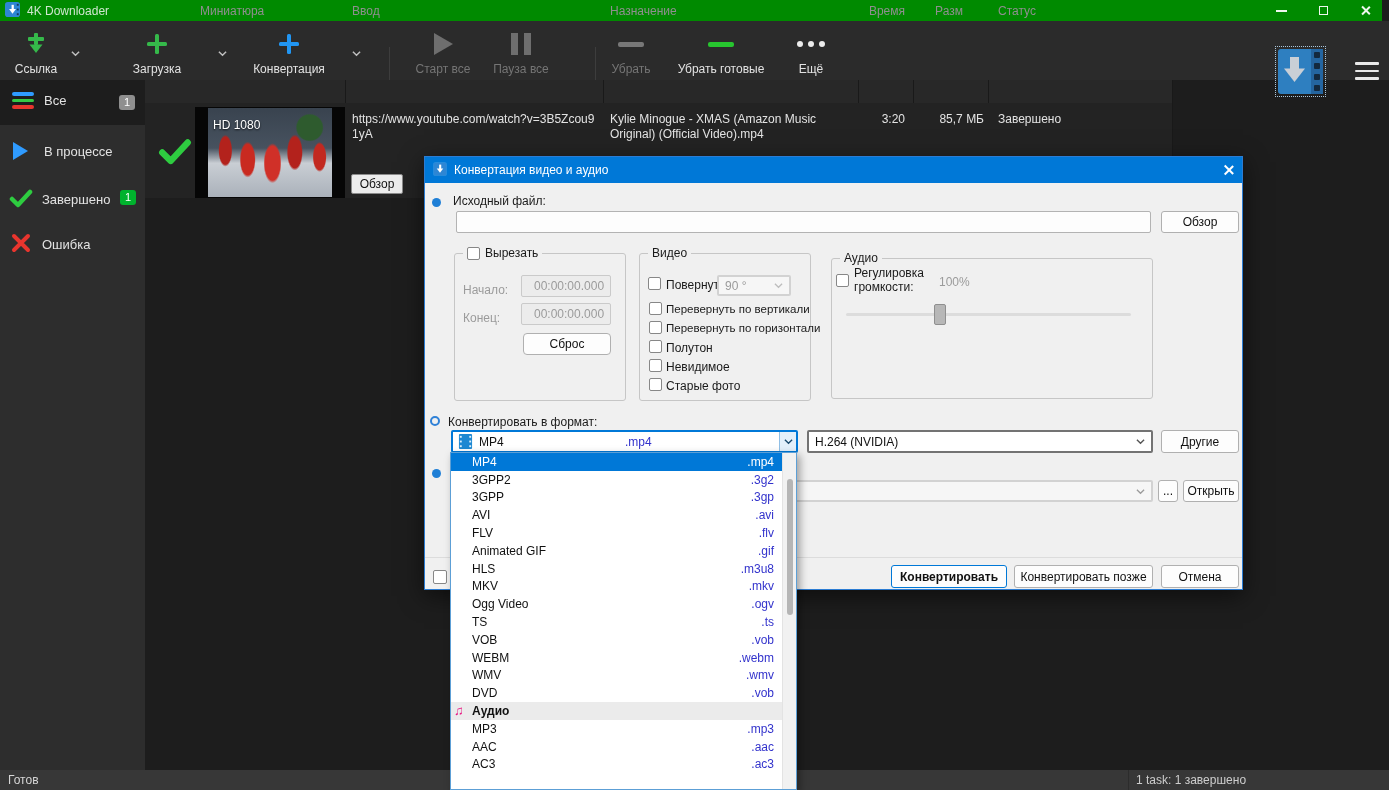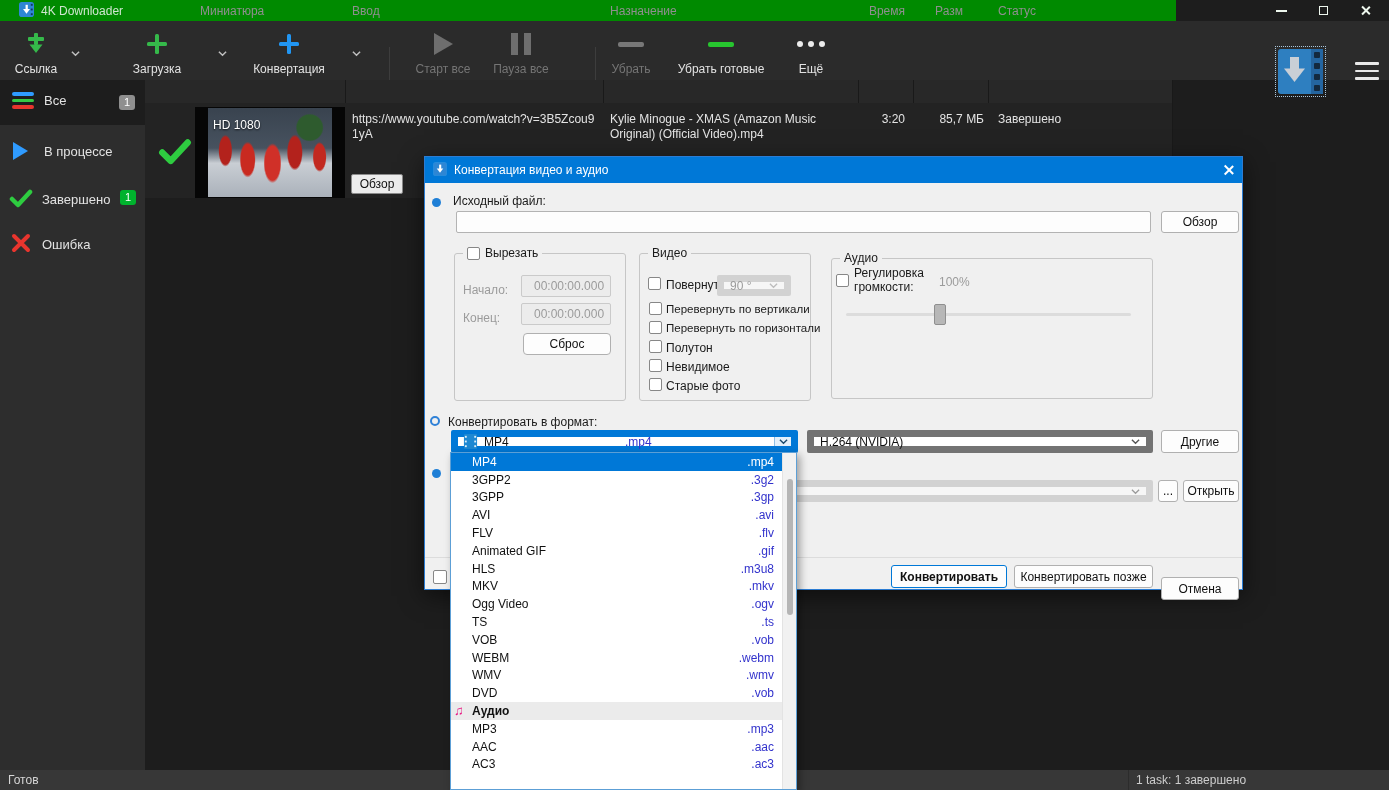--- a/index.html
+++ b/index.html
@@ -1,20 +1,20 @@
 <!DOCTYPE html>
 <html><head>
 <meta charset="utf-8">
 <style>
   * { margin:0; padding:0; box-sizing:border-box; }
   body { background:#000; font-family:"Liberation Sans", sans-serif; }
   .win { position:relative; width:1389px; height:790px; background:#1d1d1d; overflow:hidden; font-size:12px; }
 
   
-  .titlebar { position:absolute; left:0; top:0; width:1176px; height:21px; background:#008a00; display:flex; align-items:center; padding-left:19px; }
+  .titlebar { position:absolute; left:0; top:0; width:1382px; height:21px; background:#008a00; display:flex; align-items:center; padding-left:5px; }
   .titlebar .ttl { color:#cfe6cf; font-size:12px; margin-left:7px; }
   .winbtn { position:absolute; top:0; width:30px; height:21px; display:flex; align-items:center; justify-content:center; }
   .wb-min { width:11px; height:2px; background:#eef7ee; }
   .wb-max { width:9px; height:9px; border:1.5px solid #eef7ee; }
   .wb-x { position:relative; width:11px; height:11px; }
   .wb-x::before,.wb-x::after { content:""; position:absolute; left:5px; top:0; width:1.6px; height:11px; background:#eef7ee; }
   .wb-x::before { transform:rotate(45deg);} .wb-x::after{ transform:rotate(-45deg);}
 
   
   .toolbar { position:absolute; left:0; top:21px; width:1389px; height:59px; background:#2b2b2b; }
@@ -76,21 +76,21 @@
   .dlbl { position:absolute; color:#1a1a1a; font-size:12px; white-space:nowrap; }
   .dlbl.gray { color:#9b9b9b; }
   .field { position:absolute; background:#fdfdfd; border:1px solid #b3b3b3; border-radius:2px; }
   .field.dis { background:#ececec; border-color:#cacaca; color:#9b9b9b; font-size:12px; display:flex; align-items:center; padding-left:12px; }
   .btn { position:absolute; background:#fdfdfd; border:1px solid #b0b0b0; border-radius:3px; font-size:12px; color:#111; display:flex; align-items:center; justify-content:center; cursor:pointer; }
   .btn.primary { border:1.5px solid #0078d7; font-weight:700; }
   .group { position:absolute; border:1px solid #c6c6c6; border-radius:3px; }
   .legend { position:absolute; top:-8px; left:8px; background:#f0f0f0; padding:0 4px; font-size:12px; color:#1a1a1a; display:flex; align-items:center; gap:5px; }
   .cb { position:absolute; width:13px; height:13px; background:#fff; border:1px solid #878787; border-radius:2px; }
   .cb.inline { position:static; flex:0 0 13px; }
-  .combo { position:absolute; background:#fff; border:7px solid #737373; border-radius:2px; display:flex; align-items:center; padding:0 6px; font-size:12px; color:#111; }
+  .combo { position:absolute; background:#fff; border:2px solid #737373; border-radius:2px; display:flex; align-items:center; padding:0 6px; font-size:12px; color:#111; }
   .combo .arr { margin-left:auto; }
   .combo.dis { background:#f6f6f6; border-color:#d2d2d2; color:#9b9b9b; }
   .combo.focus { border-color:#0078d7; padding:0; }
   .combo.focus .val { padding-left:6px; }
   .arrbox { margin-left:auto; width:17px; height:100%; background:#e3f0fb; border-left:1px solid #90bfe6; display:flex; align-items:center; justify-content:center; }
   .hsep { position:absolute; left:0; top:400px; width:100%; height:1px; background:#dcdcdc; }
   .slider-track { position:absolute; height:3px; background:#dcdcdc; border-radius:2px; }
   .slider-thumb { position:absolute; width:12px; height:21px; background:#b7b7b7; border:1px solid #8f8f8f; border-radius:2px; }
 
   
@@ -400,21 +400,21 @@
           <path d="M1 1l4 4 4-4" stroke="#9b9b9b" stroke-width="1.4" fill="none"></path>
         </svg>
     </div>
     <div class="btn" style="left:733px; top:323px; width:20px; height:22px;">...</div>
     <div class="btn" style="left:758px; top:323px; width:56px; height:22px;">Открыть</div>
 
     <div class="hsep"></div>
     <span class="cb" style="left:8px; top:413px; width:14px; height:14px;"></span>
     <div class="btn primary" style="left:466px; top:408px; width:116px; height:23px;">Конвертировать</div>
     <div class="btn" style="left:589px; top:408px; width:139px; height:23px;">Конвертировать позже</div>
-    <div class="btn" style="left:736px; top:408px; width:78px; height:23px;margin-top:12px;">Отмена</div>
+    <div class="btn" style="left:736px; top:408px; width:78px; height:23px;">Отмена</div>
   </div>
 
   <div class="dd">
     <div class="dd-list">
       <div class="dd-item sel">
           <span>MP4</span>
           <span class="dd-ext">.mp4</span>
         </div>
       <div class="dd-item">
           <span>3GPP2</span>

